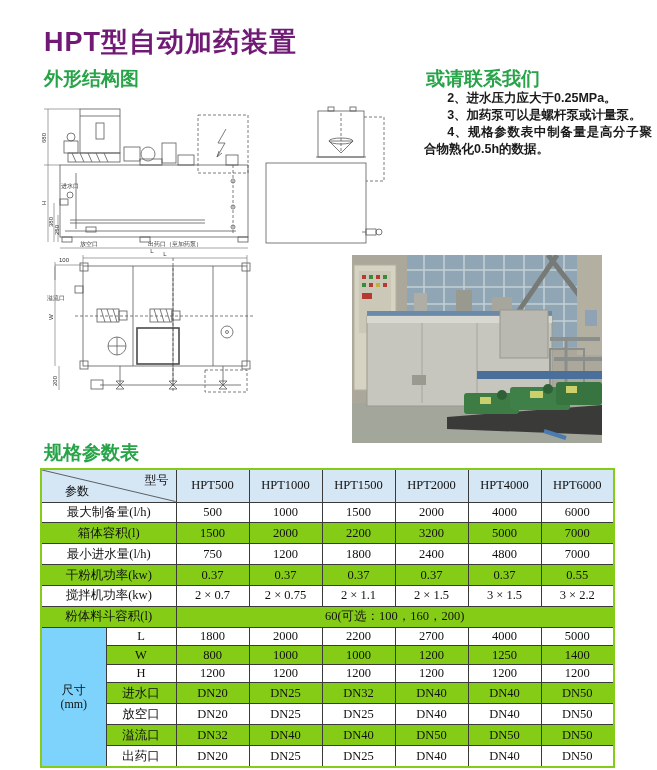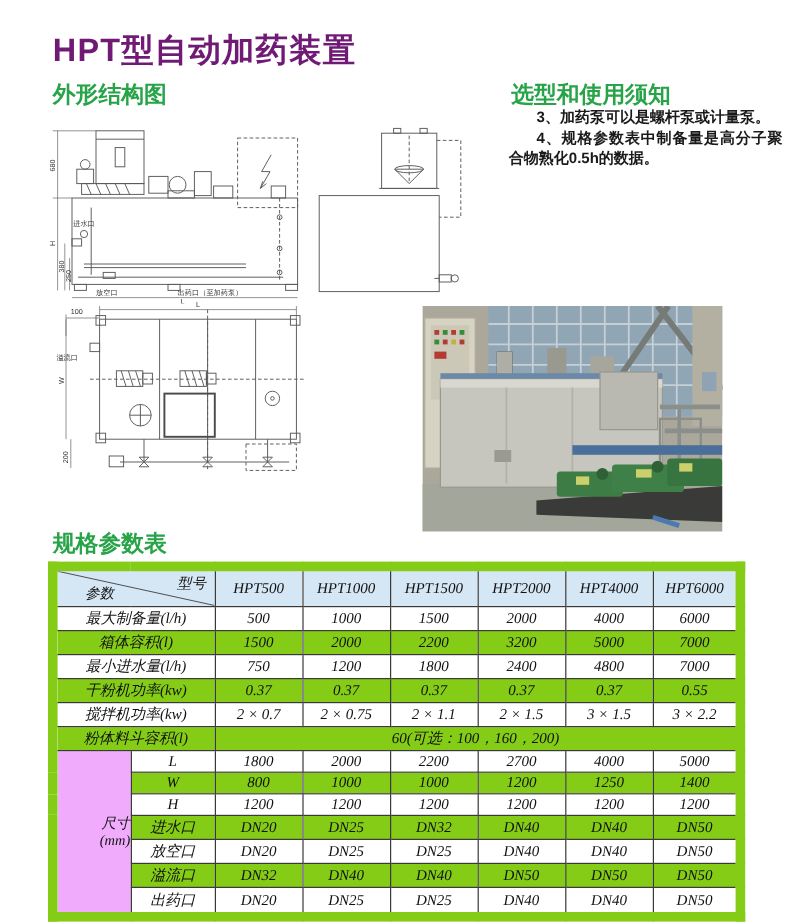--- a/index.html
+++ b/index.html
@@ -35,38 +35,39 @@
   
   #spec-table{
     position:absolute;left:40px;top:468px;width:573px;height:300px;
     border-collapse:collapse;table-layout:fixed;
     font-family:"Liberation Serif",serif;font-size:12.5px;color:#111;
   }
   #spec-table td,#spec-table th{
     border:1px solid #3a3a3a;text-align:center;vertical-align:middle;
     padding:0;font-weight:normal;overflow:hidden;white-space:nowrap;
   }
-  #spec-table{border:8px solid #84cc16;font-style:italic;}
+  #spec-table{border:2px solid #84cc16;}
   #spec-table tr.hdr{height:33px;background:#d5e6f4;}
   #spec-table tr.alt{background:#84cc16;}
   #spec-table th.corner{position:relative;}
   #spec-table th.corner svg{position:absolute;left:0;top:0;width:100%;height:100%;}
   .c-top{position:absolute;top:2px;right:7px;font-size:12px;}
   .c-bot{position:absolute;bottom:2px;left:23px;font-size:12px;}
-  #spec-table td.grp{background:#f0abfc;font-size:12px;line-height:14px;text-align:right;}
+  #spec-table td.grp{background:#7dd3fc;font-size:12px;line-height:14px;}
 </style>
 </head>
 <body>
 
 <div class="page-title">HPT型自动加药装置</div>
 <div class="green-h" id="h-structure">外形结构图</div>
-<div class="green-h" id="h-selection">选型和使用须知</div>
+<div class="green-h" id="h-selection">或请联系我们</div>
 <div class="green-h" id="h-specs">规格参数表</div>
 
 <div class="notes">
+  <p>2、进水压力应大于0.25MPa。</p>
   <p>3、加药泵可以是螺杆泵或计量泵。</p>
   <p>4、规格参数表中制备量是高分子聚合物熟化0.5h的数据。</p>
 </div>
 
 <svg id="svg-side" class="diag-svg" width="215" height="150" viewBox="0 0 215 150">
 
   <rect class="dwg" x="20" y="62" width="188" height="72"></rect>
   <rect class="dwg" x="22" y="134" width="10" height="5"></rect>
   <rect class="dwg" x="100" y="134" width="10" height="5"></rect>
   <rect class="dwg" x="198" y="134" width="10" height="5"></rect>

